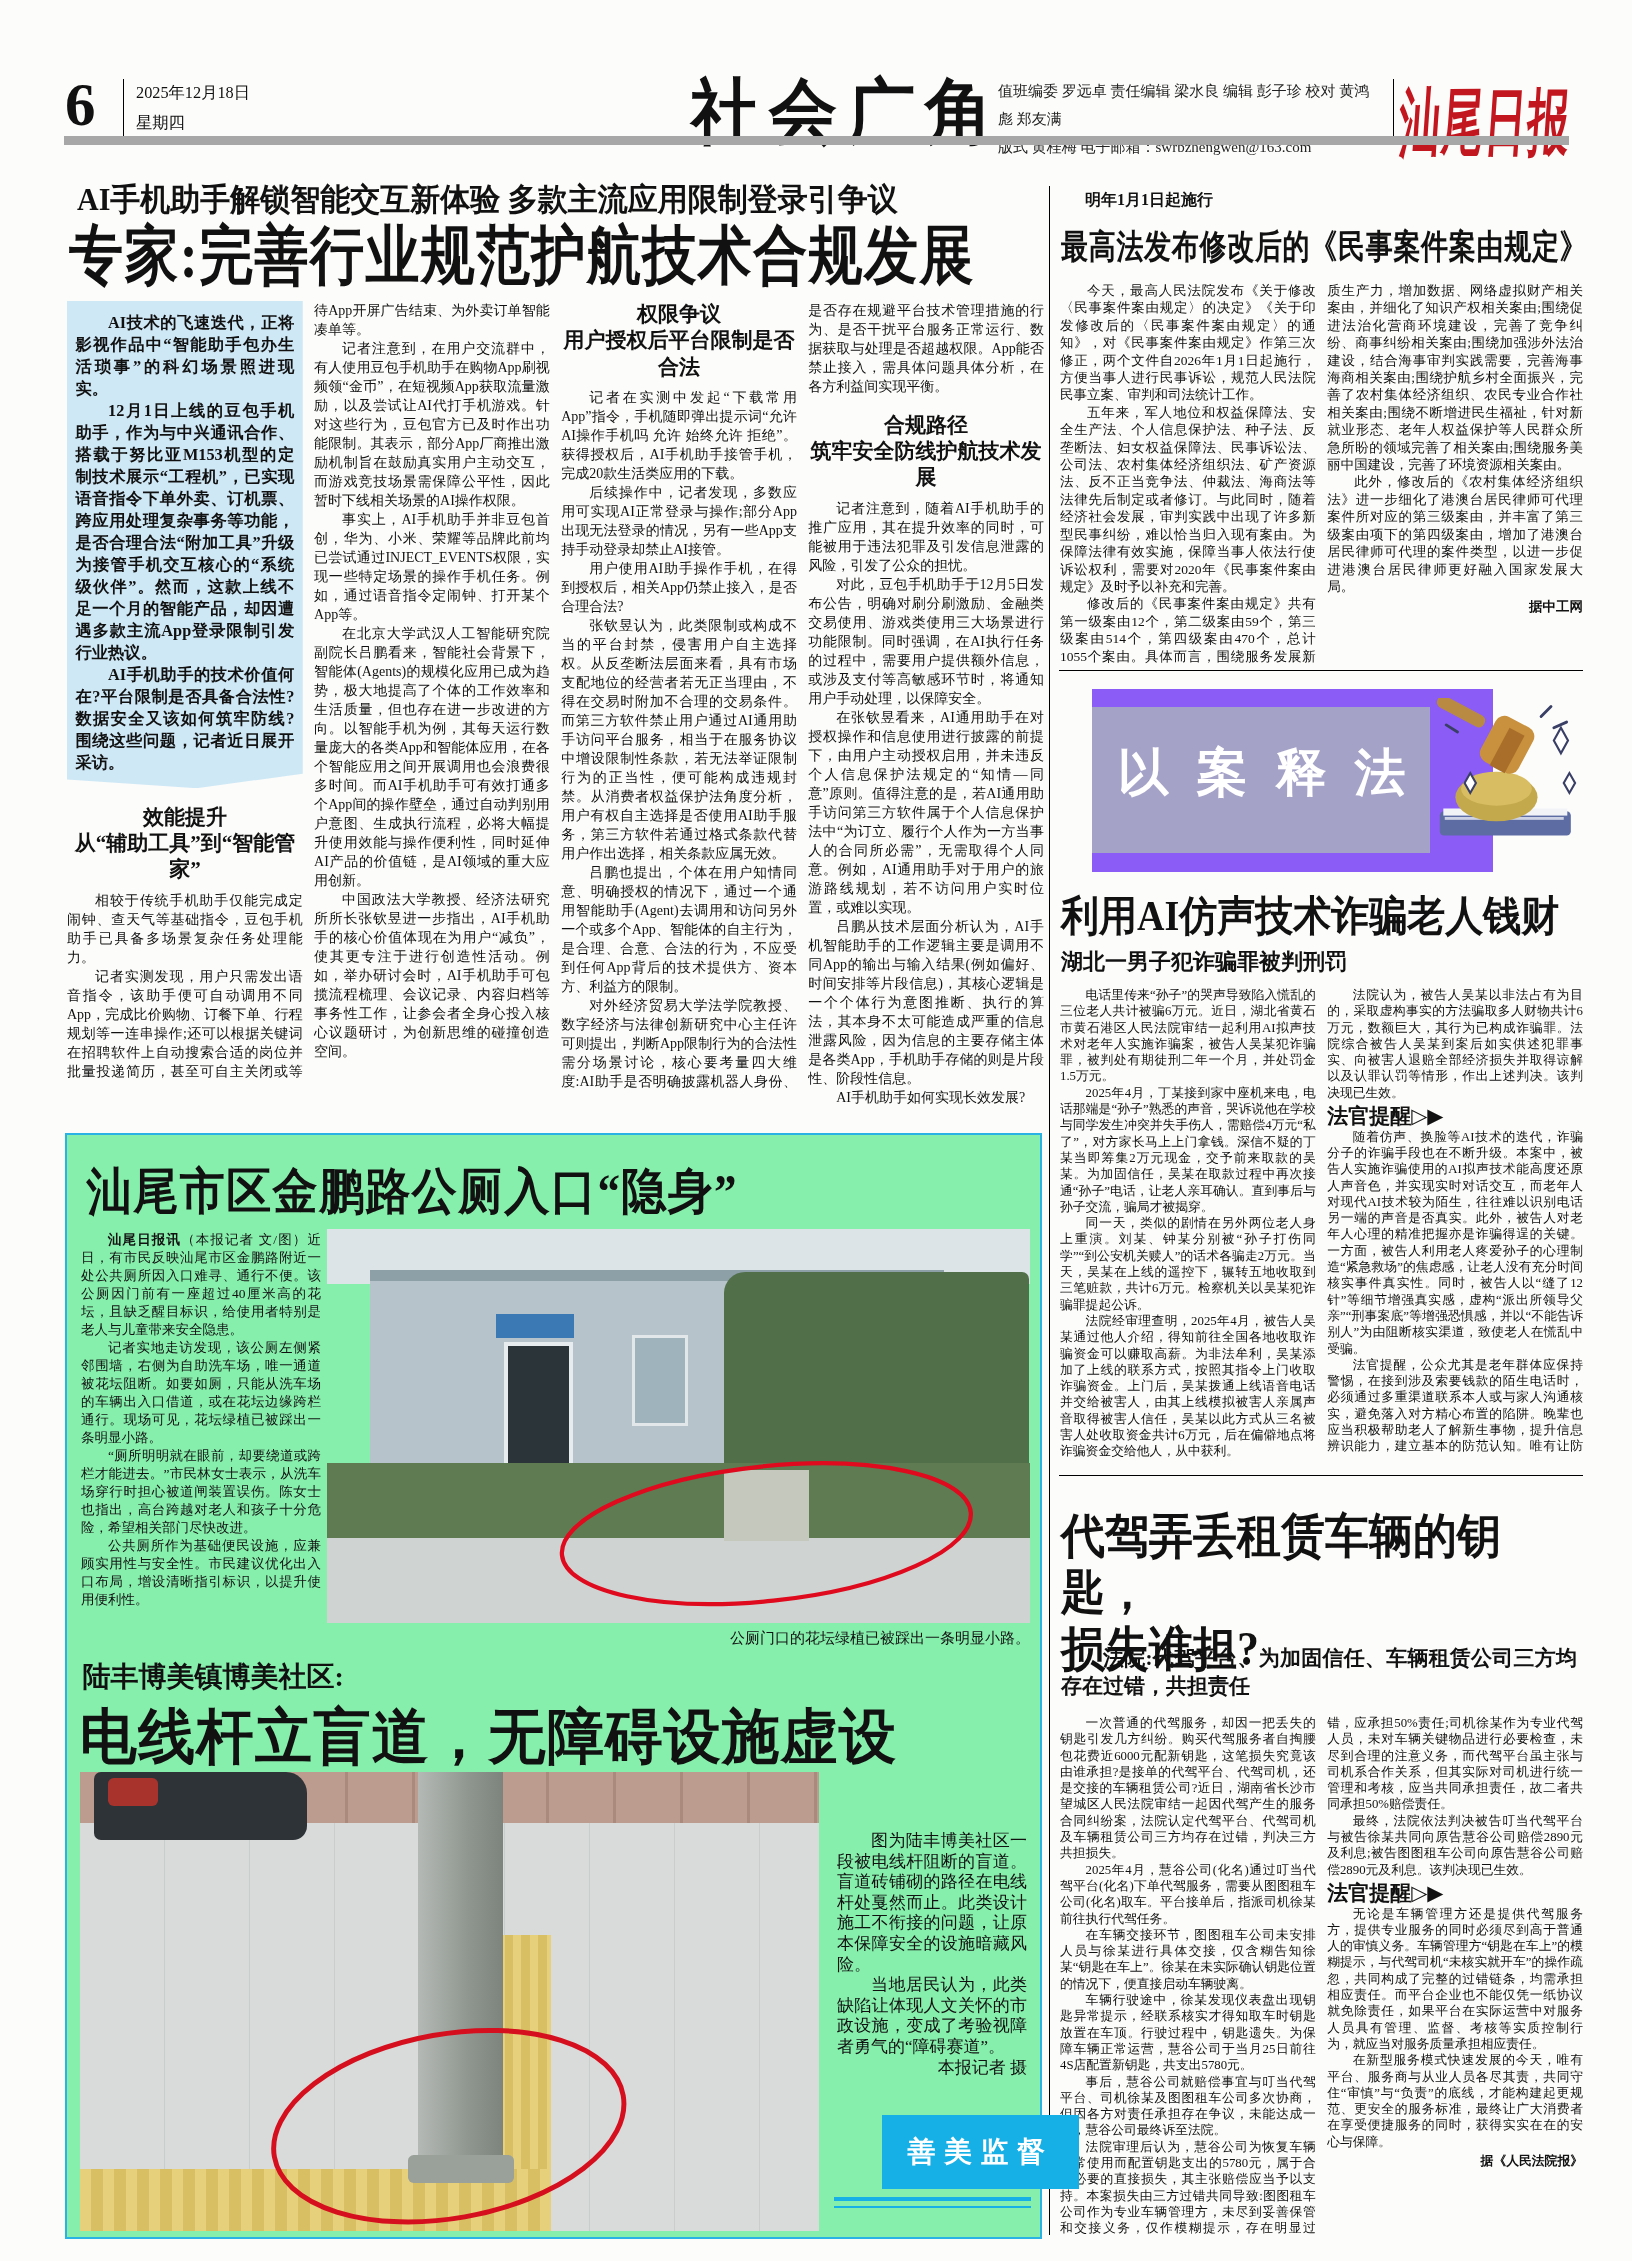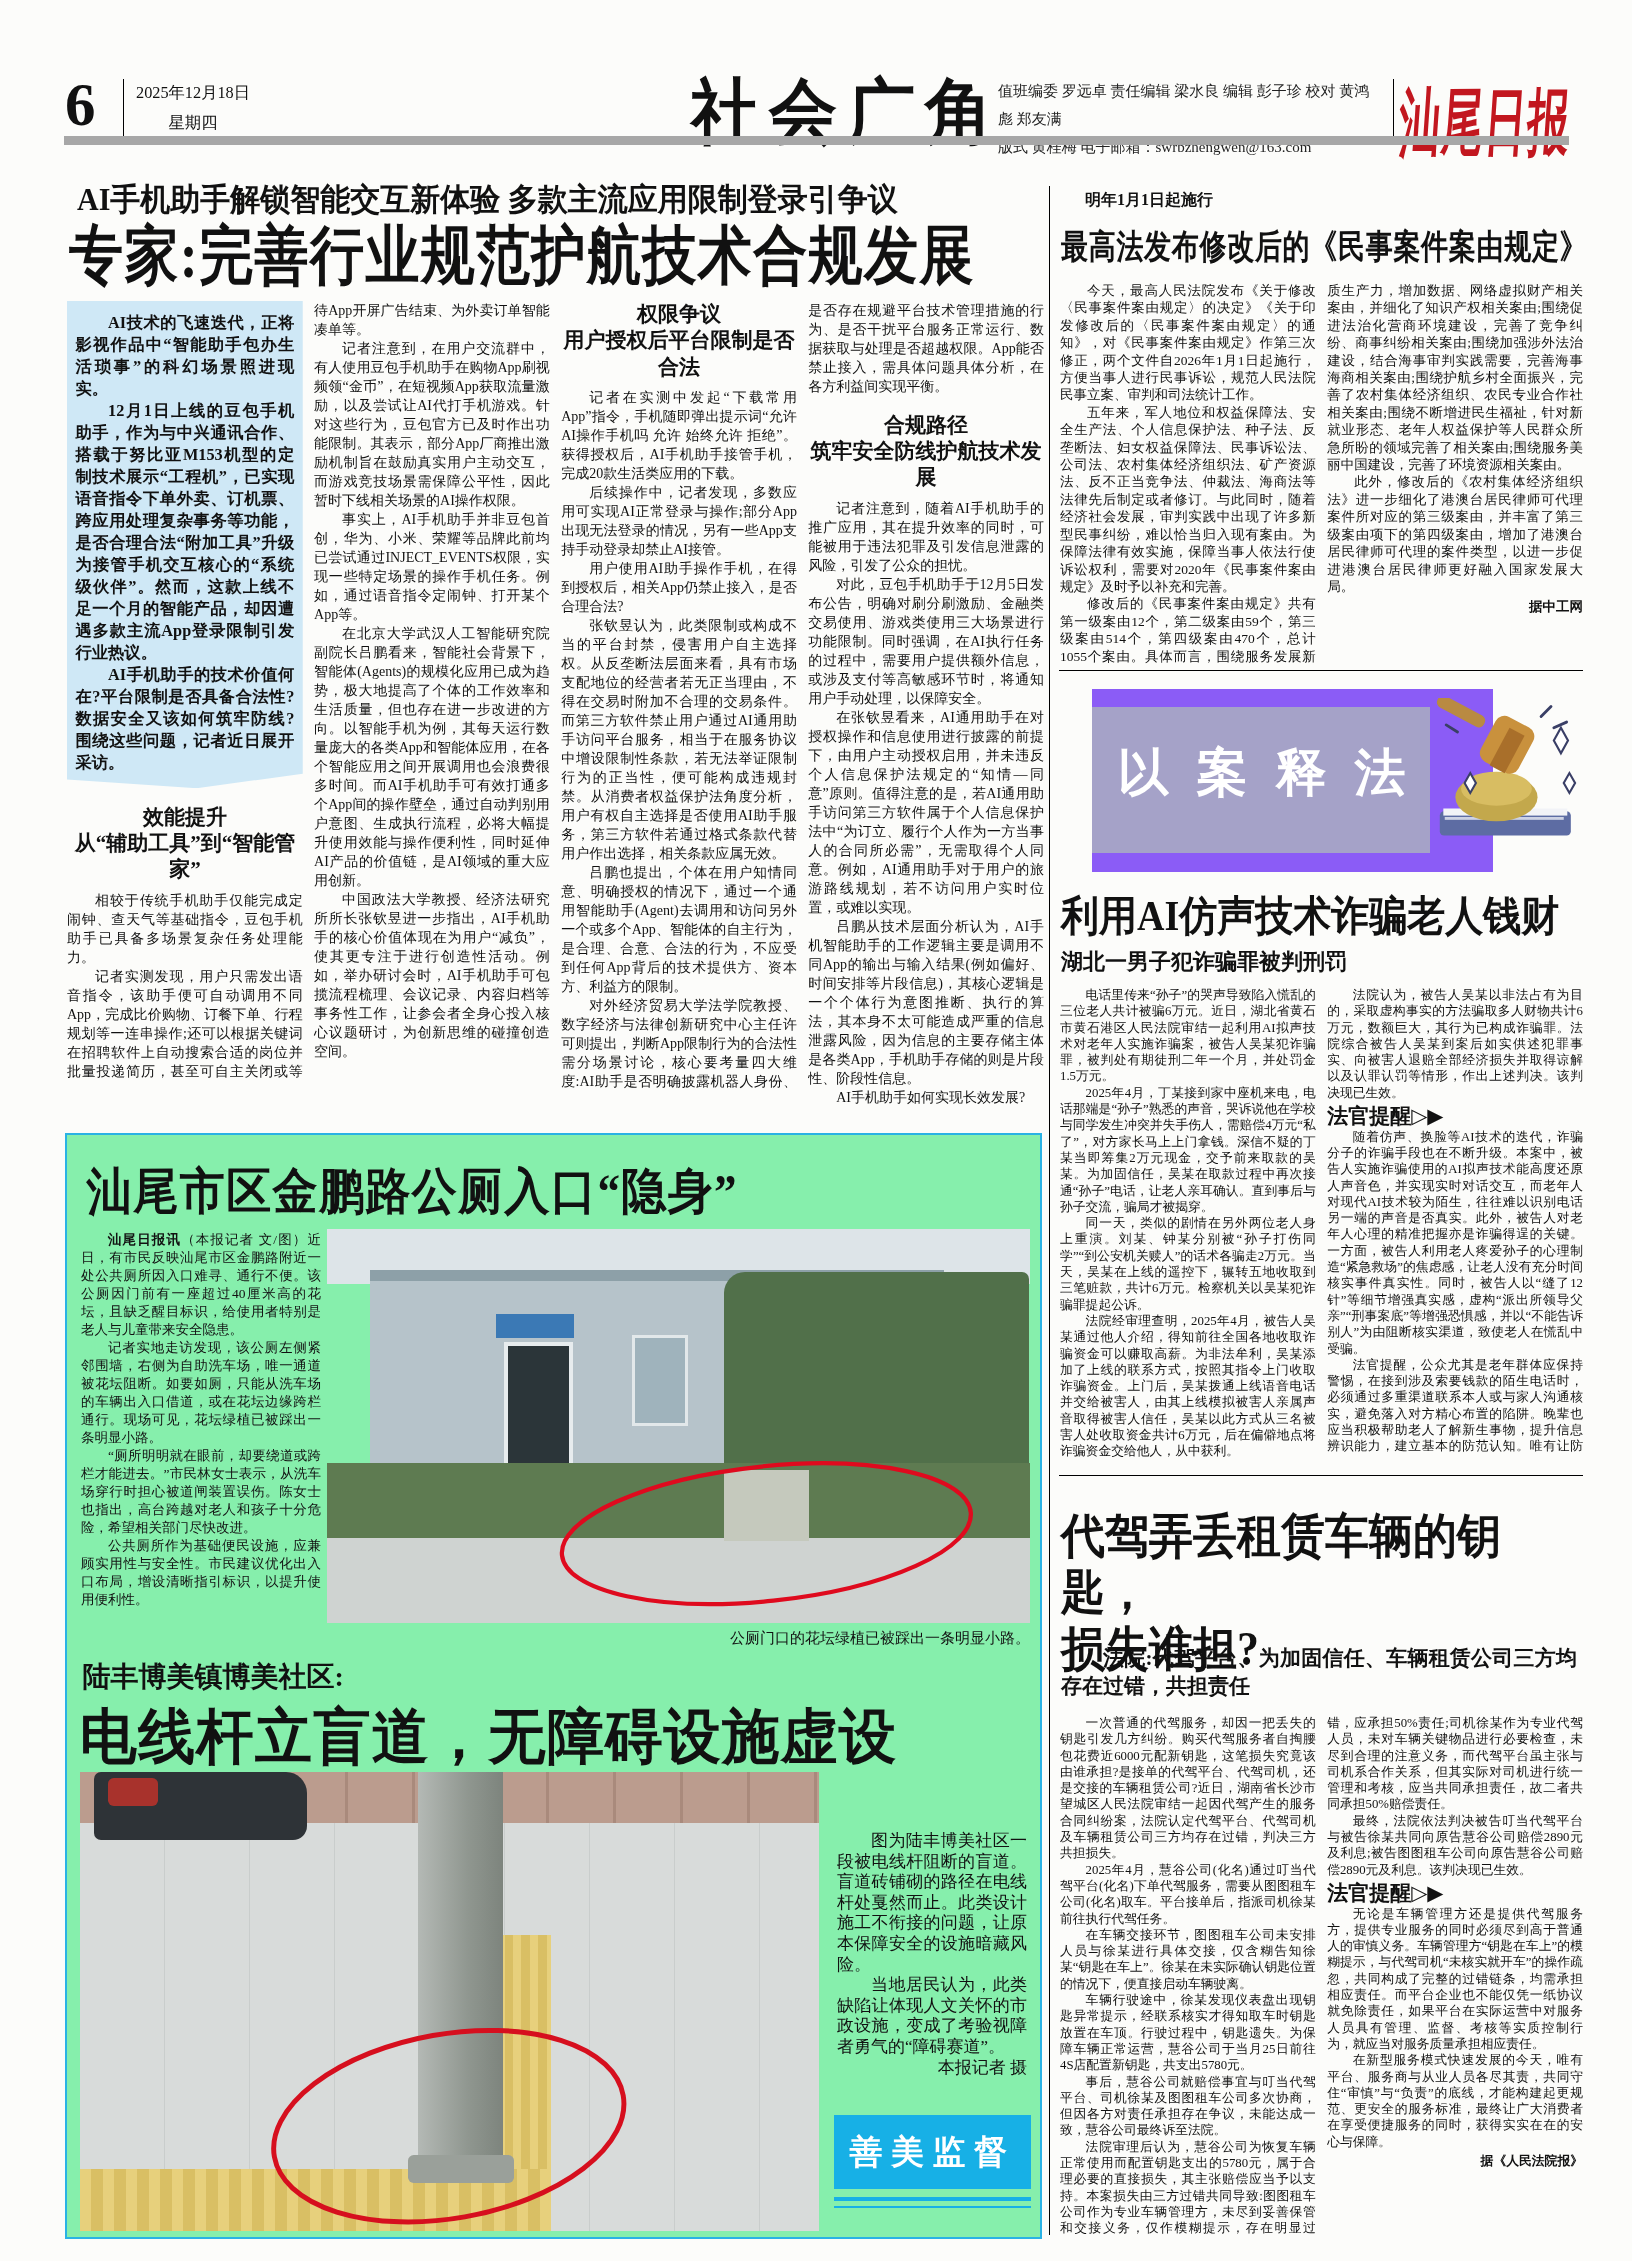--- a/index.html
+++ b/index.html
@@ -45,37 +45,37 @@
   .valet-sub{font-size:21px;font-weight:bold;line-height:28px;text-indent:2em;}
   
   .cyanbox{border:2.8px solid #2ab2e4;background:#86efac;}
   .toilet-title{font-size:45px;font-weight:bold;letter-spacing:1.4px;transform:scaleY(1.1);transform-origin:top left;}
   .toiletflow{font-size:13.5px;line-height:18px;}
   .photo-cap{font-size:15px;text-align:right;}
   .bm-kicker{font-size:28px;font-weight:bold;}
   .bm-title{font-size:57px;font-weight:bold;letter-spacing:1.4px;transform:scaleY(1.05);transform-origin:top left;}
   .pole-cap{font-size:17px;line-height:20.6px;}
   .credit{text-align:right;margin-top:4.3px;text-indent:0;}
-  .stamp{background:#17b0e6;color:#fff;font-size:33px;font-weight:bold;letter-spacing:8.5px;
-         display:flex;align-items:center;justify-content:center;font-family:"Liberation Sans","DejaVu Sans",sans-serif;}
+  .stamp{background:#17b0e6;color:#fff;font-size:28px;font-weight:bold;letter-spacing:8.5px;
+         display:flex;align-items:center;justify-content:center;font-family:"Liberation Sans","DejaVu Sans",sans-serif;margin-left:48px;}
   .stamprule{background:#17b0e6;}
   
   .photo{overflow:hidden;}
   .tile{background:
     repeating-linear-gradient(90deg,#d8dbda 0 84px,#c9cdcc 84px 85px),
     repeating-linear-gradient(0deg,rgba(255,255,255,0) 0 41px,rgba(150,155,153,.35) 41px 43px);}
 </style>
 </head>
 <body>
 
 <div id="page">
 
   <div class="abs pagenum" style="left:65px;top:74px;">6</div>
   <div class="abs vrule" style="left:123px;top:79px;height:57px;"></div>
-  <div class="abs datebox" style="left:136px;top:78px;text-align:center;">
+  <div class="abs datebox" style="left:136px;top:78px;">
     <div>2025年12月18日</div>
     <div>星期四</div>
   </div>
   <div class="abs section-title nowrap" style="left:691px;top:65px;">社会广角</div>
   <div class="abs staff" style="left:998px;top:77px;width:386px;">
     <div>值班编委 罗远卓  责任编辑 梁水良  编辑 彭子珍  校对 黄鸿彪 郑友满</div>
     <div>版式 黄桂梅  电子邮箱：swrbzhengwen@163.com</div>
   </div>
   <div class="abs vrule" style="left:1393px;top:79px;height:57px;width:0.7px;"></div>
   <div class="abs masthead nowrap" style="left:1403px;top:74px;">汕尾日报</div>

